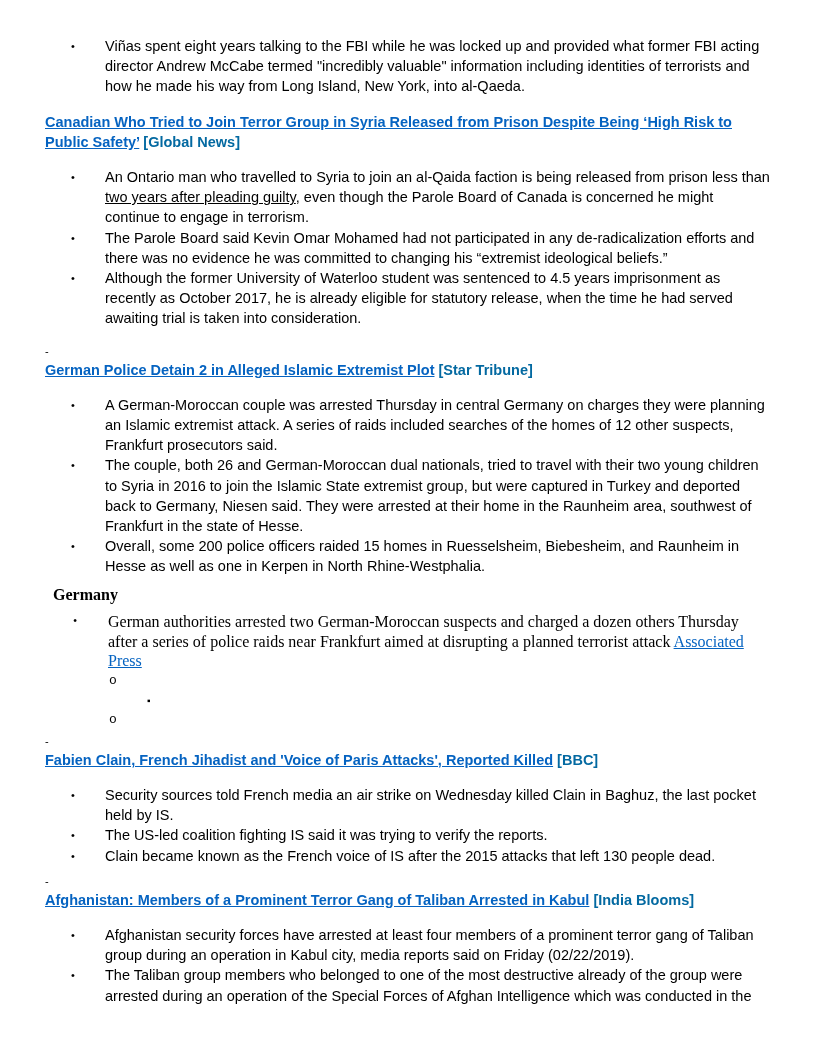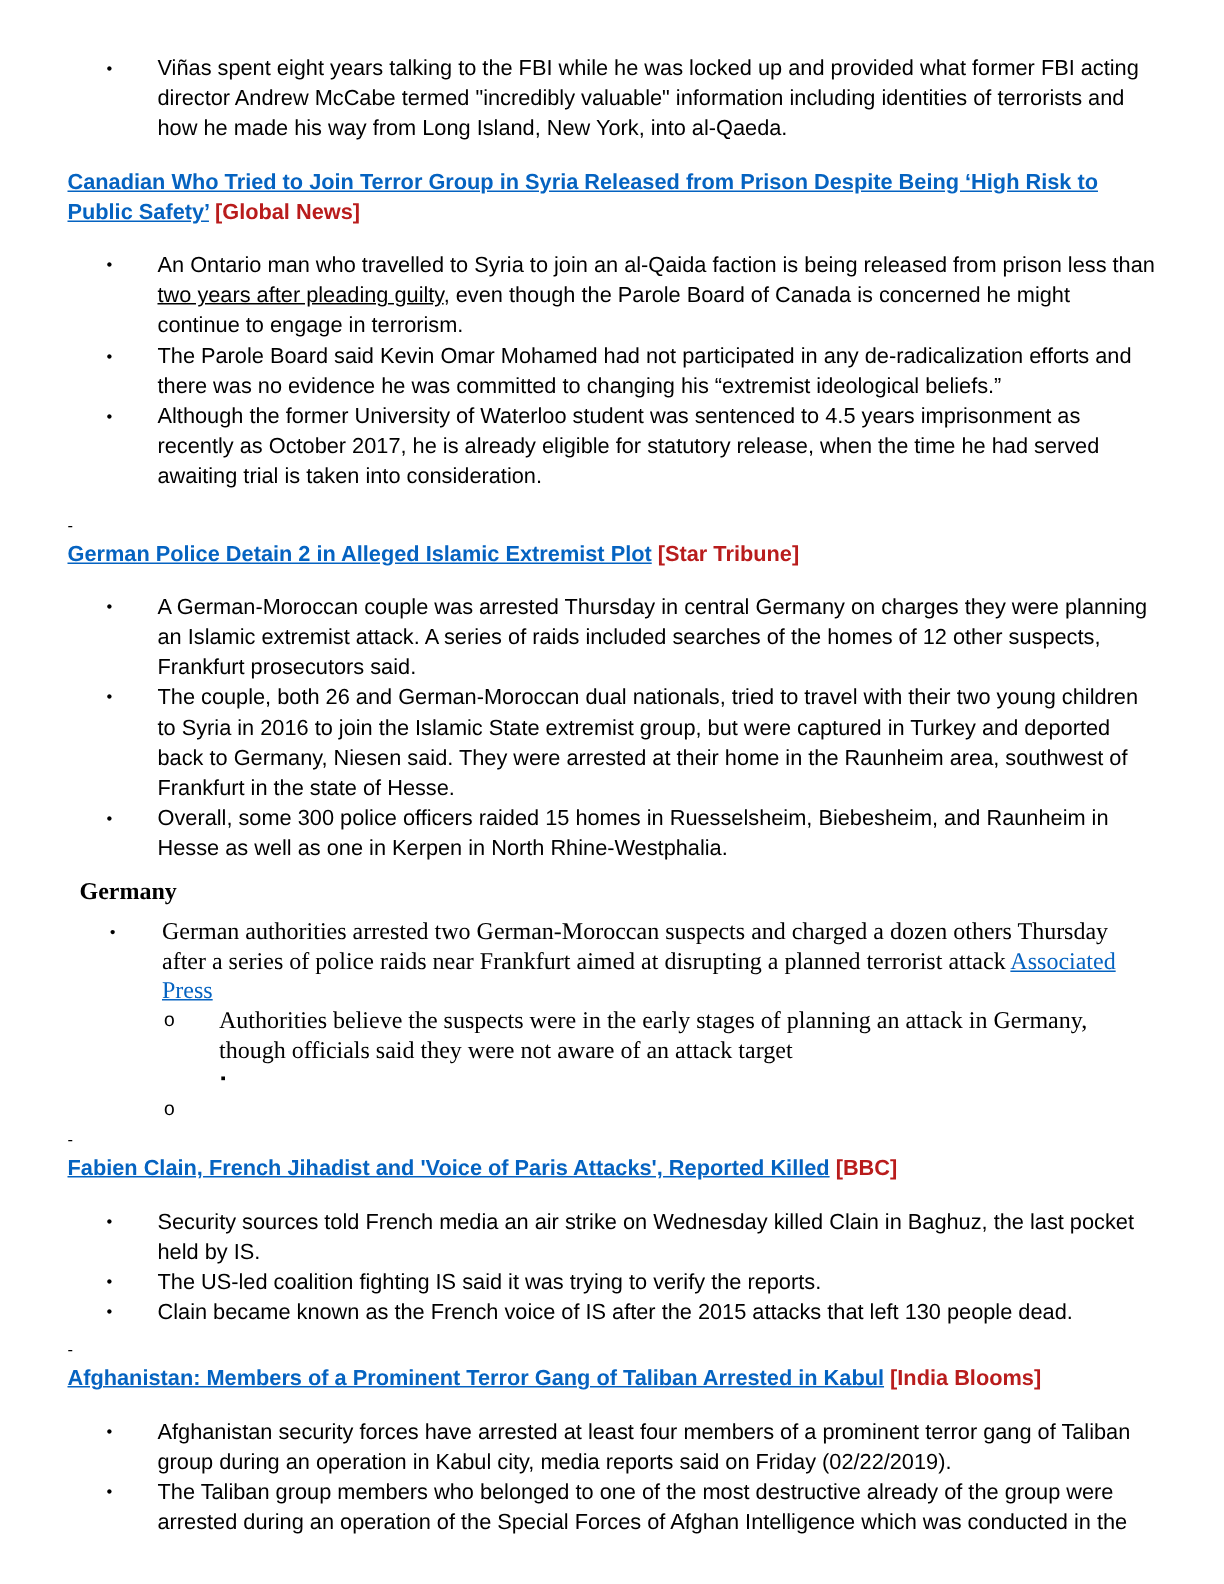--- a/index.html
+++ b/index.html
@@ -32,21 +32,21 @@
   
   .serif.b.l1 { padding-left: 28px; }
   .serif.b.l1 .mk { flex: 0 0 16px; font-size: 12px; line-height: 19.6px; }
   .serif.b.l2 { padding-left: 64px; }
   .serif.b.l2 .mk { flex: 0 0 18px; font-family: "Liberation Mono", monospace; font-size: 13px; line-height: 19.6px; }
   .serif.b.l3 { padding-left: 102px; }
   .serif.b.l3 .mk { flex: 0 0 15px; font-size: 10px; line-height: 19.6px; }
 
   .headline { margin: 0 0 15px 0; font-weight: bold; }
   .headlink { color: var(--link); text-decoration: underline; cursor: pointer; }
-  .source { color: #b91c1c; }
+  .source { color: #0369a1; }
 
   .g-head { margin: 8px; font-weight: bold; }
 
   .sep { font-family: "Liberation Sans", sans-serif; font-size: 11px; line-height: 14px; margin: 0 0 2px 0; }
 
   .u { text-decoration: underline; text-align: right; }
   .inline-link { color: var(--link); cursor: pointer; }
 </style>
 </head>
 <body>
@@ -89,34 +89,33 @@
     <div class="b l1 sans">
       <span class="mk">•</span>
       <span class="tx">A German-Moroccan couple was arrested Thursday in central Germany on charges they were planning an Islamic extremist attack. A series of raids included searches of the homes of 12 other suspects, Frankfurt prosecutors said.</span>
     </div>
     <div class="b l1 sans">
       <span class="mk">•</span>
       <span class="tx">The couple, both 26 and German-Moroccan dual nationals, tried to travel with their two young children to Syria in 2016 to join the Islamic State extremist group, but were captured in Turkey and deported back to Germany, Niesen said. They were arrested at their home in the Raunheim area, southwest of Frankfurt in the state of Hesse.</span>
     </div>
     <div class="b l1 sans">
       <span class="mk">•</span>
-      <span class="tx">Overall, some 300 police officers raided 15 homes in Ruesselsheim, Biebesheim, and Raunheim in Hesse as well as one in Kerpen in North Rhine-Westphalia.</span>
+      <span class="tx">Overall, some 200 police officers raided 15 homes in Ruesselsheim, Biebesheim, and Raunheim in Hesse as well as one in Kerpen in North Rhine-Westphalia.</span>
     </div>
   </div>
 
   <p class="g-head serif">Germany</p>
   <div class="list mb4">
     <div class="b l1 serif">
       <span class="mk">•</span>
       <span class="tx"><span>German authorities arrested two German-Moroccan suspects and charged a dozen others Thursday after a series of police raids near Frankfurt aimed at disrupting a planned terrorist attack</span>
         <a class="inline-link" href="#">Associated Press</a></span>
     </div>
     <div class="b l2 serif">
       <span class="mk">o</span>
-      <span class="tx">Authorities believe the suspects were in the early stages of planning an attack in Germany, though officials said they were not aware of an attack target</span>
     </div>
     <div class="b l3 serif">
       <span class="mk">▪</span>
     </div>
     <div class="b l2 serif">
       <span class="mk">o</span>
     </div>
   </div>
 
   <div class="sep">-</div>

